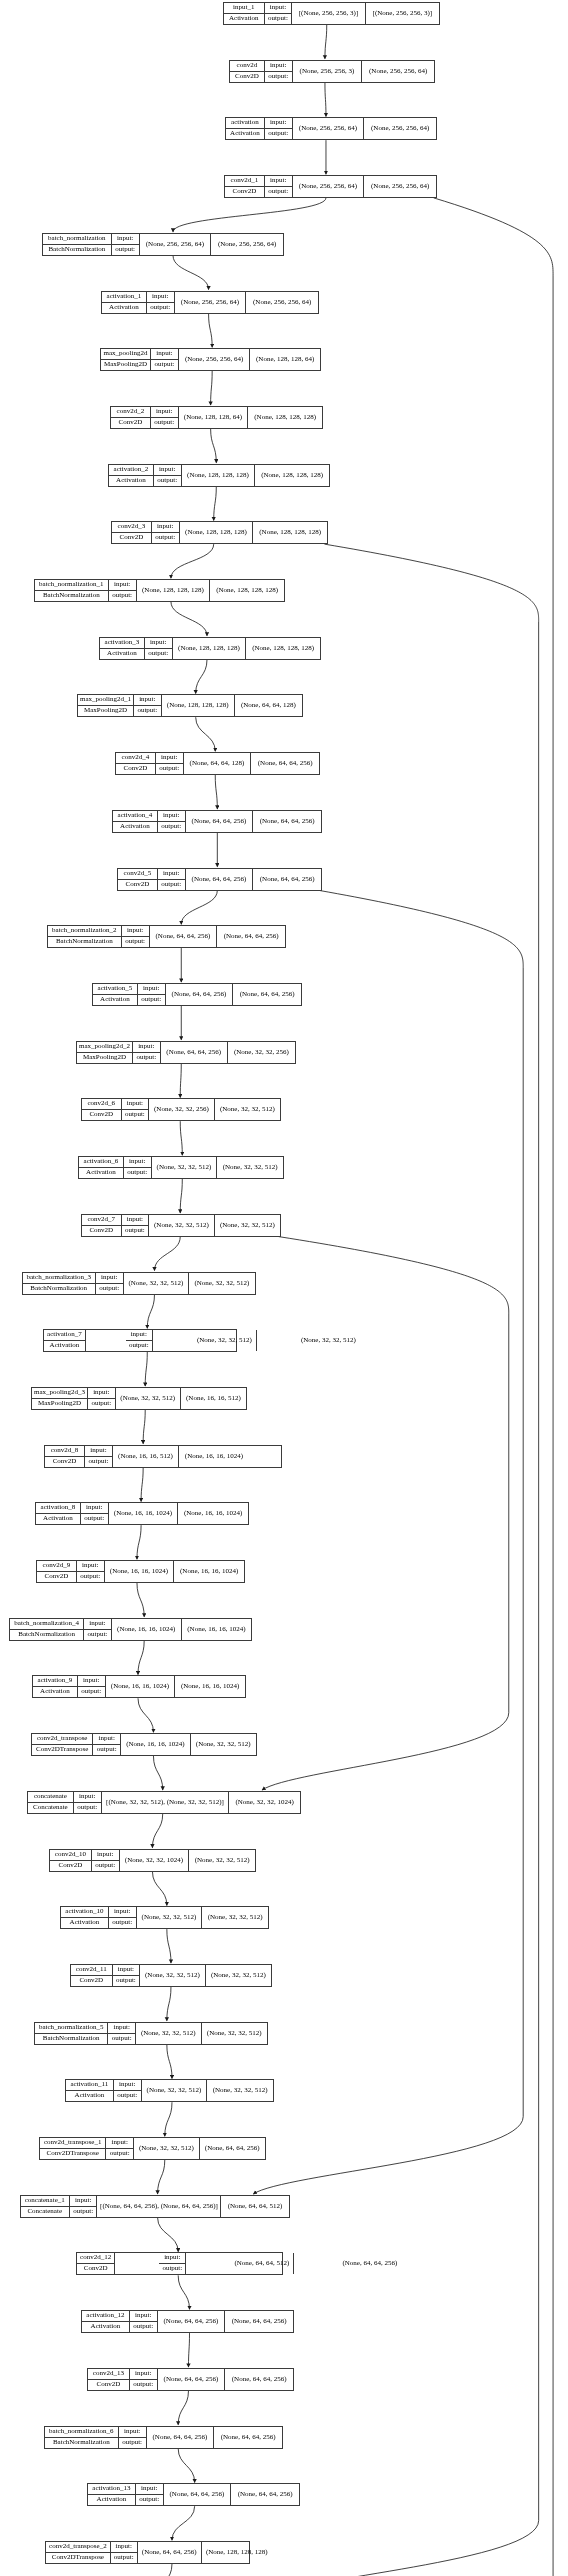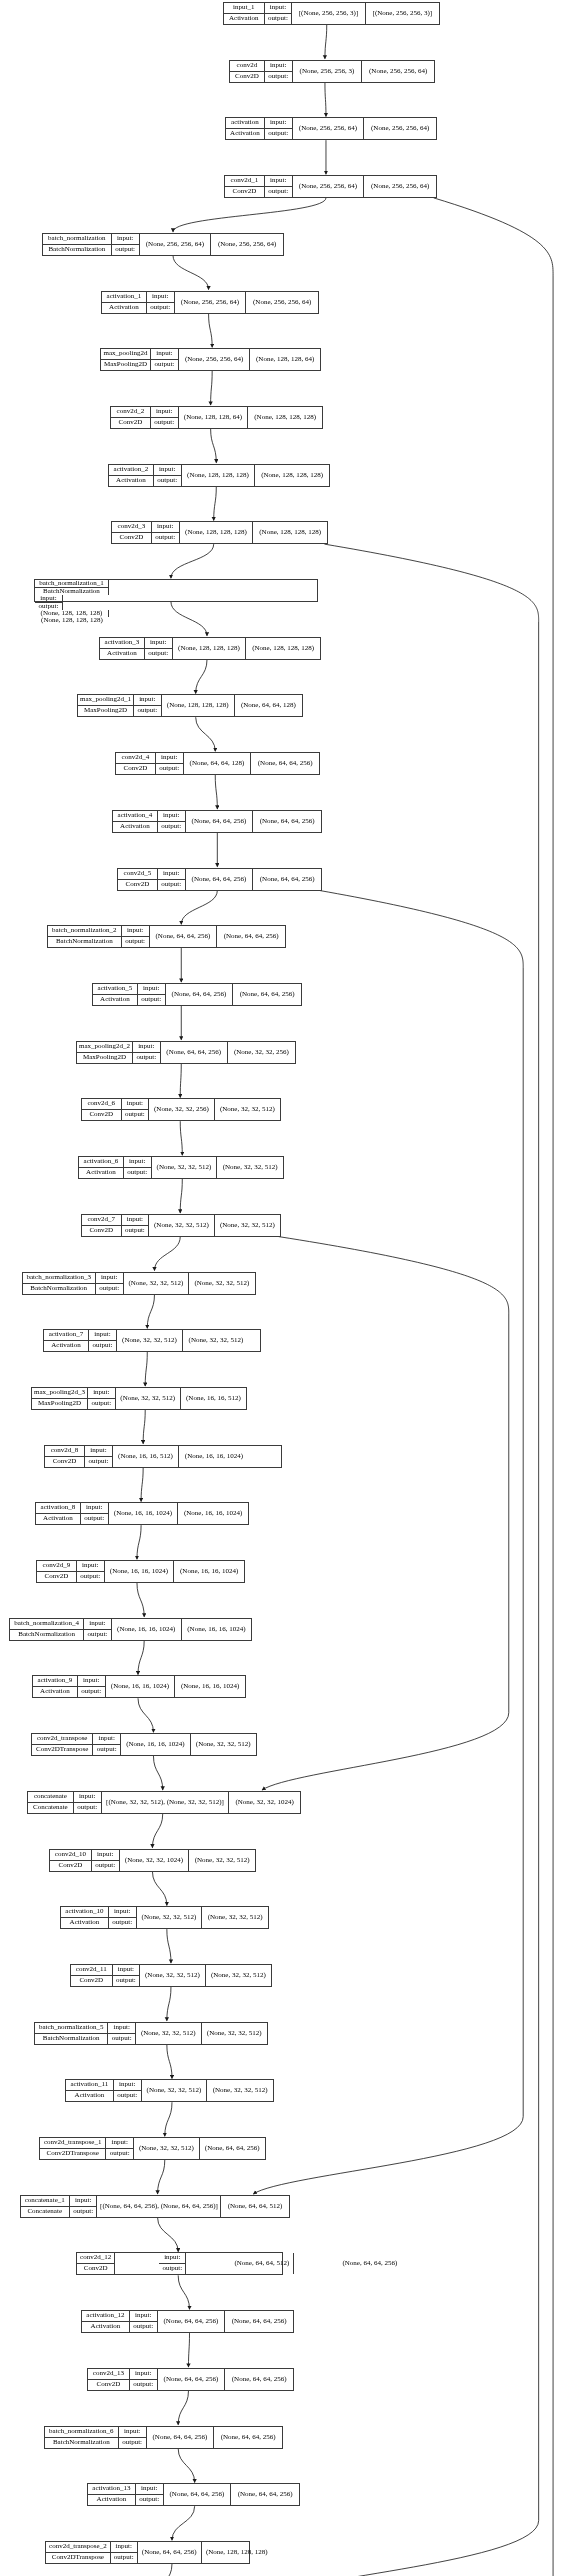--- a/index.html
+++ b/index.html
@@ -260,21 +260,21 @@
           <div class="nm">conv2d_3</div>
           <div class="tp">Conv2D</div>
         </div>
         <div class="iocol" style="width:27px">
           <div class="ii">input:</div>
           <div class="oo">output:</div>
         </div>
         <div class="shapein" style="width:74px">(None, 128, 128, 128)</div>
         <div class="shapeout" style="width:74px">(None, 128, 128, 128)</div>
       </div>
-      <div class="node" style="left: 34px; top: 579px; width: 284px; flex-direction: column;">
+      <div class="node" style="left: 34px; top: 579px; width: 251px;">
         <div class="namecol" style="width:73px">
           <div class="nm">batch_normalization_1</div>
           <div class="tp">BatchNormalization</div>
         </div>
         <div class="iocol" style="width:27px">
           <div class="ii">input:</div>
           <div class="oo">output:</div>
         </div>
         <div class="shapein" style="width:74px">(None, 128, 128, 128)</div>
         <div class="shapeout" style="width:74px">(None, 128, 128, 128)</div>
@@ -416,21 +416,21 @@
           <div class="nm">batch_normalization_3</div>
           <div class="tp">BatchNormalization</div>
         </div>
         <div class="iocol" style="width:27px">
           <div class="ii">input:</div>
           <div class="oo">output:</div>
         </div>
         <div class="shapein" style="width:66px">(None, 32, 32, 512)</div>
         <div class="shapeout" style="width:66px">(None, 32, 32, 512)</div>
       </div>
-      <div class="node" style="left: 43px; top: 1329px; width: 218px;">
+      <div class="node" style="left: 43px; top: 1329px; width: 194px; gap: 40px;">
         <div class="namecol" style="width:44px">
           <div class="nm">activation_7</div>
           <div class="tp">Activation</div>
         </div>
         <div class="iocol" style="width:27px">
           <div class="ii">input:</div>
           <div class="oo">output:</div>
         </div>
         <div class="shapein" style="width:66px">(None, 32, 32, 512)</div>
         <div class="shapeout" style="width:66px">(None, 32, 32, 512)</div>

